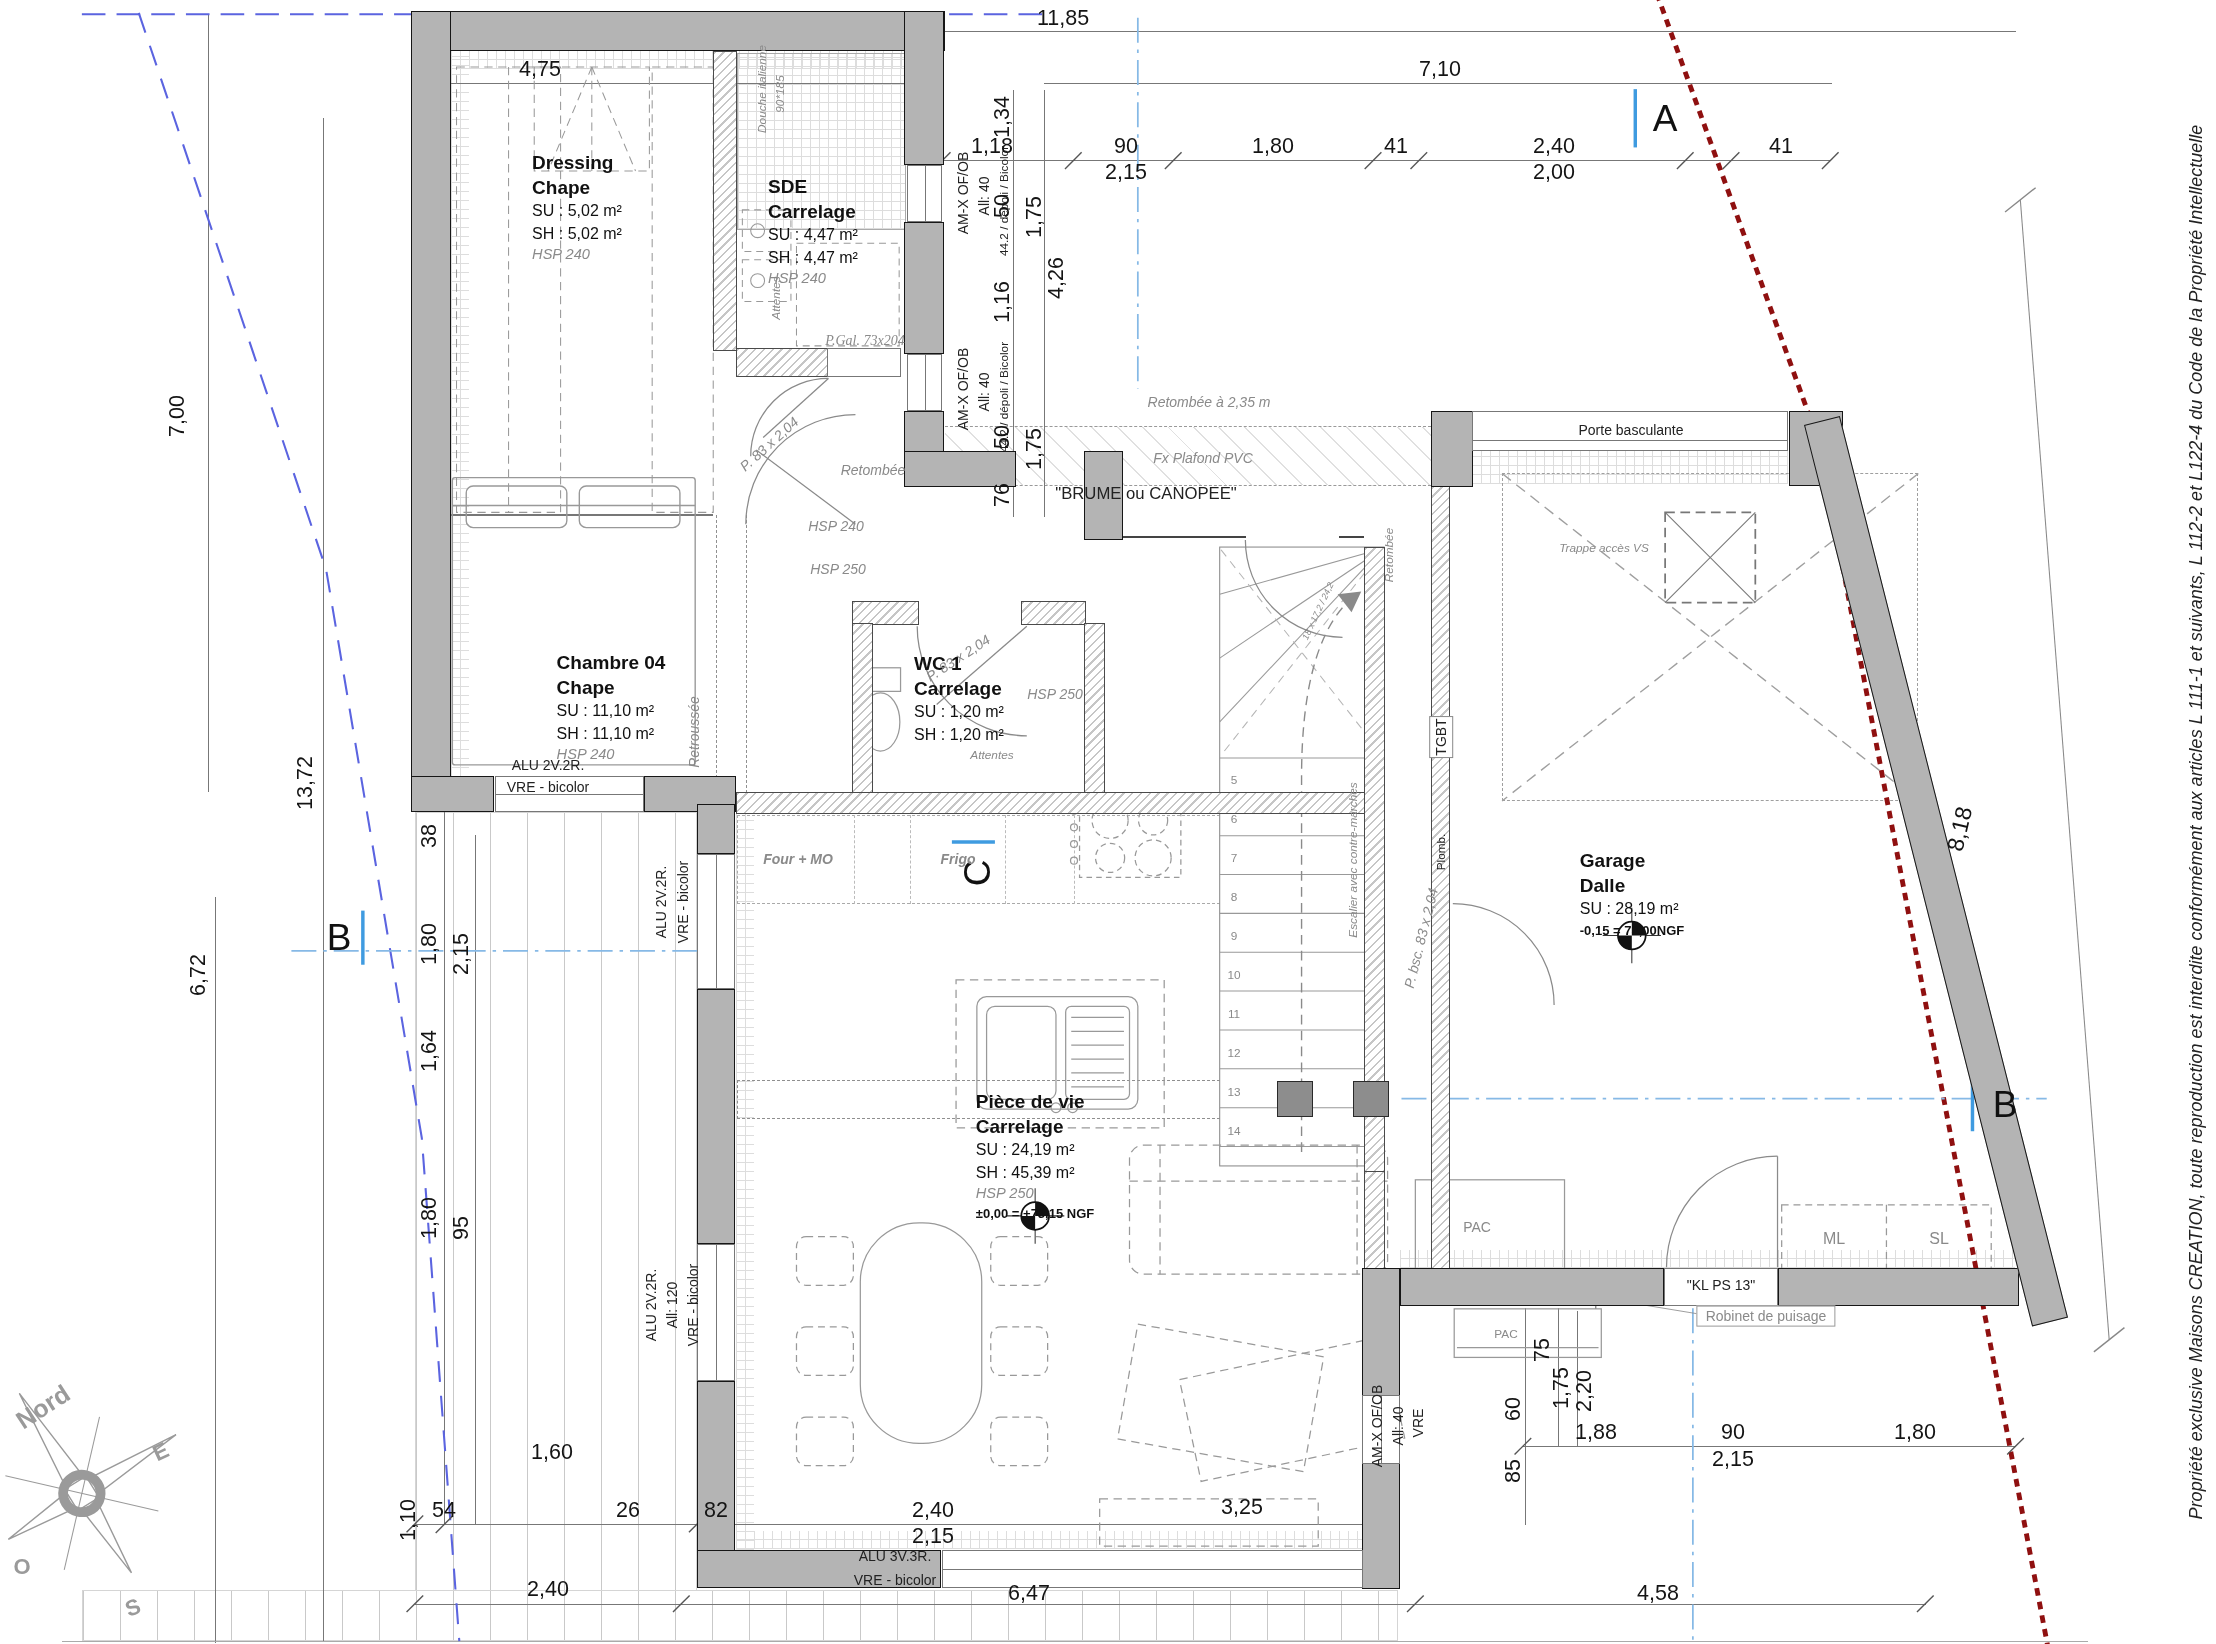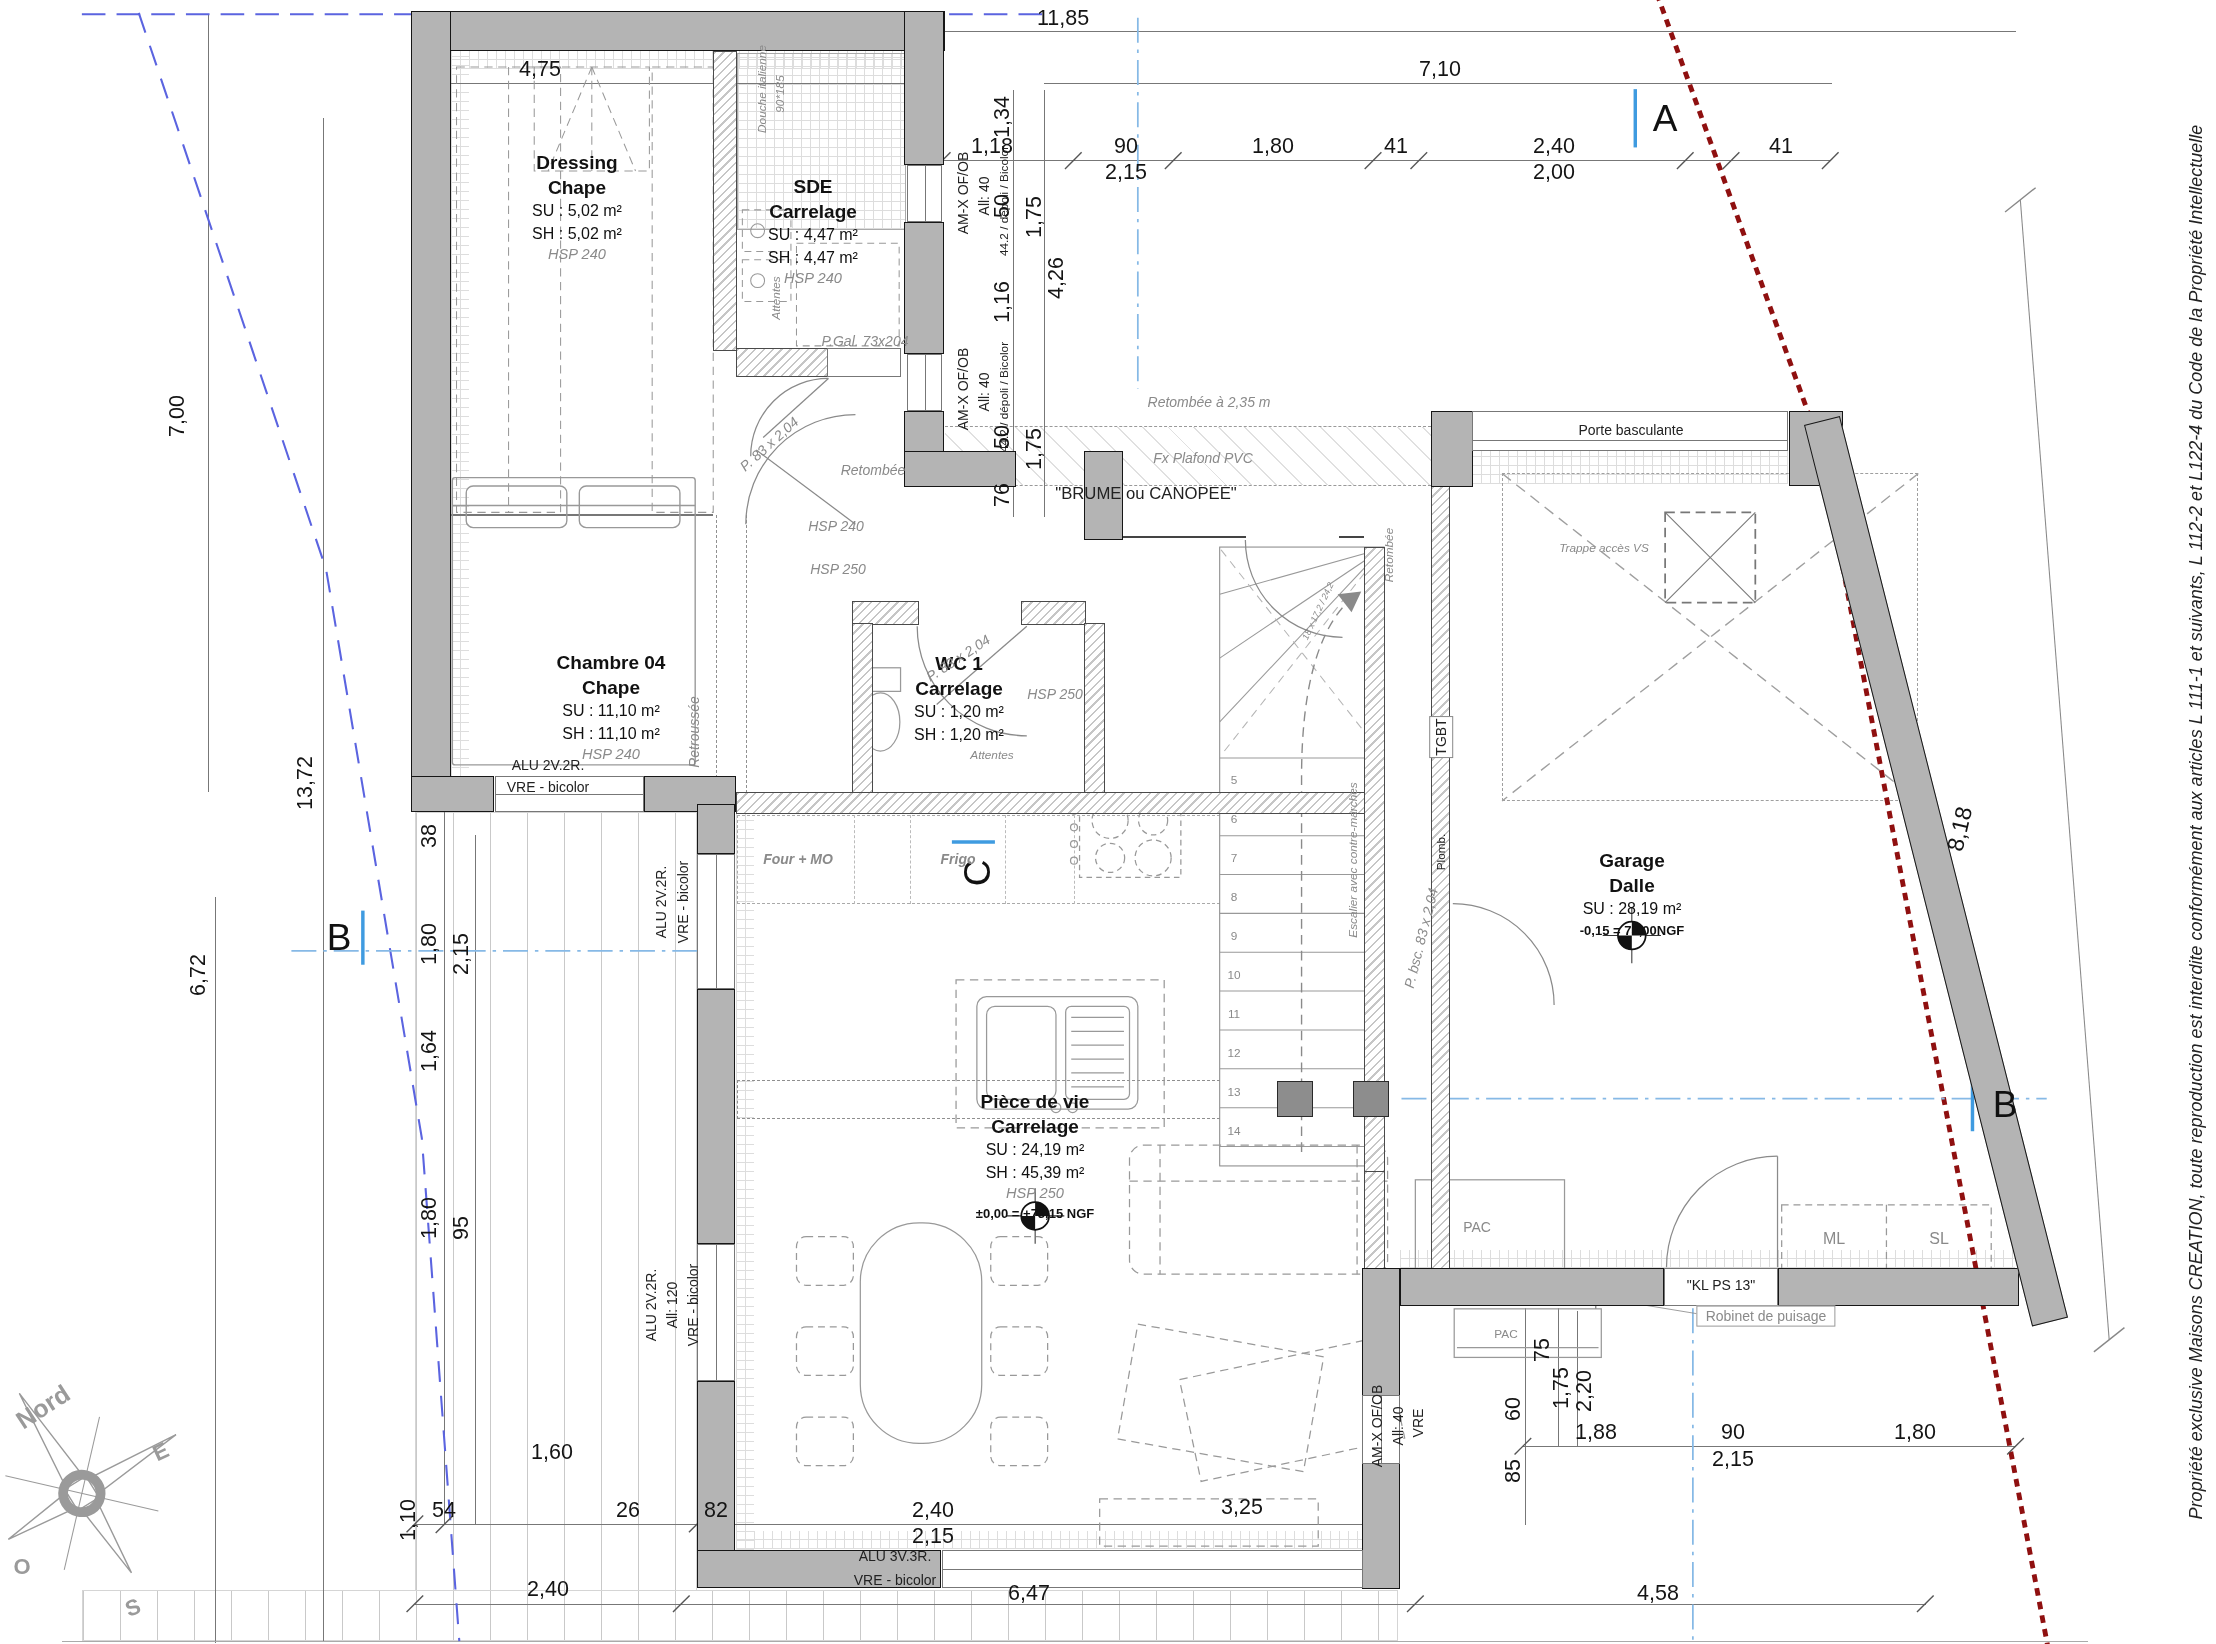--- a/index.html
+++ b/index.html
@@ -8,21 +8,21 @@
   .lbl{position:absolute;transform:translate(-50%,-50%);white-space:nowrap;color:#141414;z-index:30;}
   .r{transform:translate(-50%,-50%) rotate(-90deg);}
   .dim{font-size:21.5px;}
   .md{font-size:16px;}
   .sm{font-size:14px;}
   .xs{font-size:11.8px;}
   .it{font-style:italic;color:#8a8a8a;}
   .dk{color:#222;}
   .bd{font-weight:bold;}
   .mark{font-size:37px;color:#111;}
-  .room{position:absolute;transform:translate(-50%,-50%);text-align:center;color:#111;z-index:30;}
+  .room{position:absolute;transform:translate(-50%,-50%);text-align:left;color:#111;z-index:30;}
   .room .t{font-weight:bold;font-size:19px;line-height:1.3;}
   .room .s{font-size:16px;line-height:1.4;}
   .room .h{font-size:14.6px;font-style:italic;color:#8a8a8a;line-height:1.35;}
   .room .n{font-size:13px;line-height:1.5;font-weight:bold;}
   .w{position:absolute;background:#b4b4b4;border:1.4px solid #161616;box-sizing:border-box;z-index:10;}
   .hw{position:absolute;background:repeating-linear-gradient(135deg,#c6c6c6 0 1.7px,#fff 1.7px 6.2px);border:1.4px solid #4a4a4a;box-sizing:border-box;z-index:9;}
   .win{position:absolute;background:#fff;border:0.7px solid #777;box-sizing:border-box;z-index:12;}
   .win .i{position:absolute;background:#777;}
   .dl{position:absolute;background:#777;z-index:5;}
   .sl{position:absolute;background:#444;z-index:6;}
@@ -391,21 +391,21 @@
     <div class="s">SU : 28,19 m²</div>
     <div class="n">-0,15 = 73,00NGF</div>
   </div>
 
   <div class="lbl r it xs" style="left:762px;top:89px;">Douche italienne</div>
   <div class="lbl r it xs" style="left:780px;top:94px;">90*185</div>
   <div class="lbl r it xs" style="left:776px;top:298px;">Attentes</div>
   <div class="lbl it xs" style="left:992px;top:755px;z-index:31;">Attentes</div>
   <div class="lbl it sm" style="left:1055px;top:694px;z-index:31;">HSP 250</div>
   <div class="lbl r it sm" style="left:694px;top:732px;">Retroussée</div>
-  <div class="lbl it sm" style="left:865px;top:341px;">P.Gal. 73x204</div>
+  <div class="lbl it sm" style="left:865px;top:341px;font-family:Liberation Serif, serif;">P.Gal. 73x204</div>
   <div class="lbl sm it" style="left:769px;top:444px;transform:translate(-50%,-50%) rotate(-42deg);">P. 83 x 2,04</div>
   <div class="lbl sm it" style="left:958px;top:658px;transform:translate(-50%,-50%) rotate(-33deg);z-index:32;">P. 83 x 2,04</div>
   <div class="lbl sm it" style="left:1421px;top:938px;transform:translate(-50%,-50%) rotate(-76deg);">P. bsc. 83 x 2,04</div>
 
   <div class="lbl r sm dk" style="left:963px;top:193px;">AM-X OF/OB</div>
   <div class="lbl r sm dk" style="left:984px;top:196px;">All: 40</div>
   <div class="lbl r xs dk" style="left:1004px;top:201px;">44.2 / dépoli / Bicolor</div>
   <div class="lbl r sm dk" style="left:963px;top:389px;">AM-X OF/OB</div>
   <div class="lbl r sm dk" style="left:984px;top:392px;">All: 40</div>
   <div class="lbl r xs dk" style="left:1004px;top:397px;">44.2 / dépoli / Bicolor</div>

